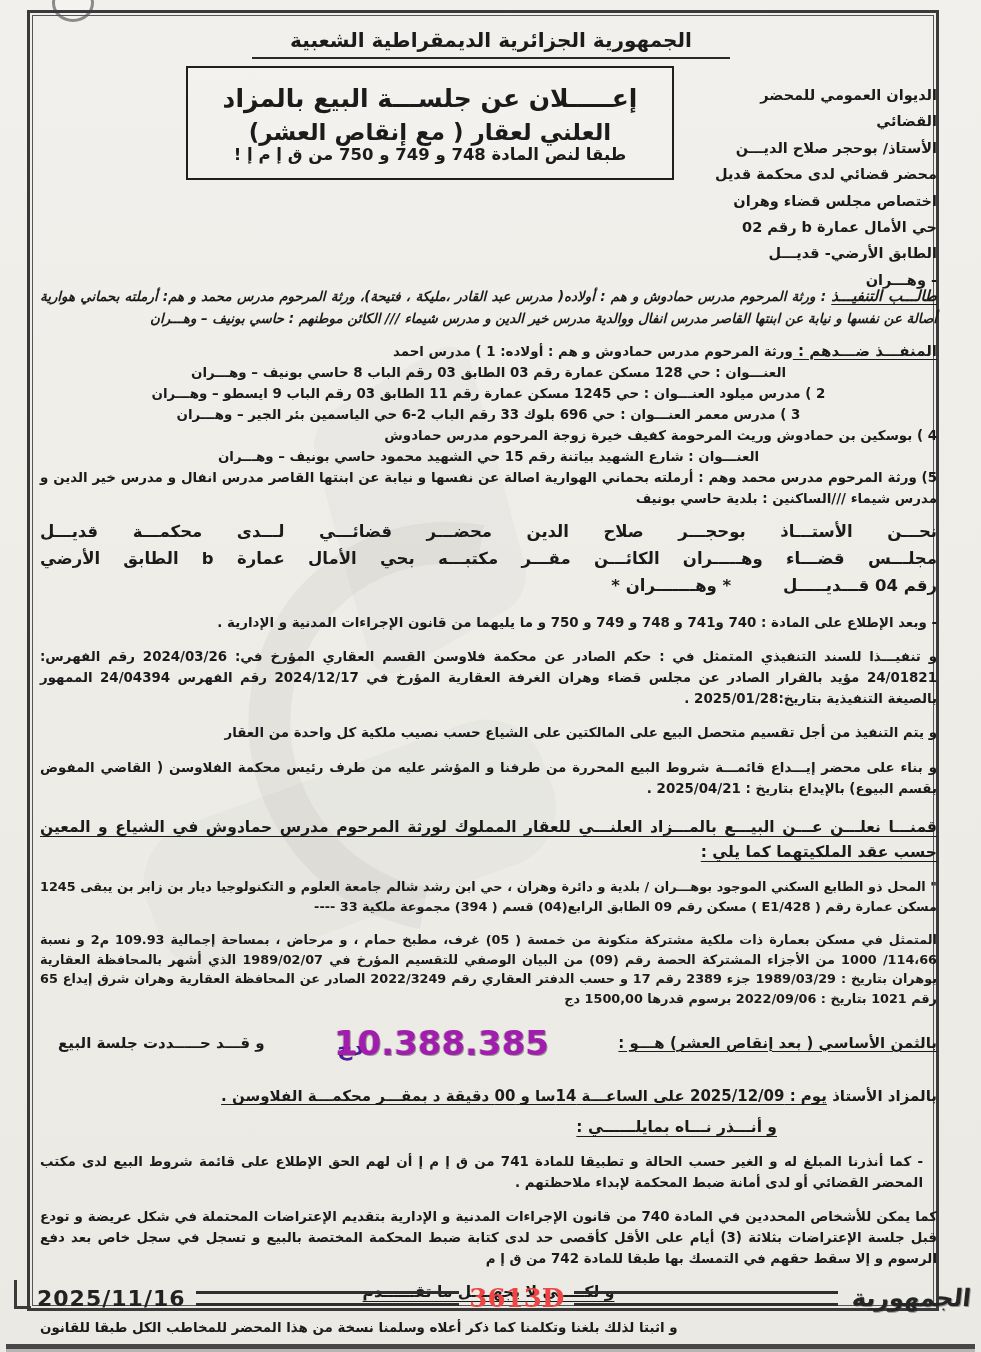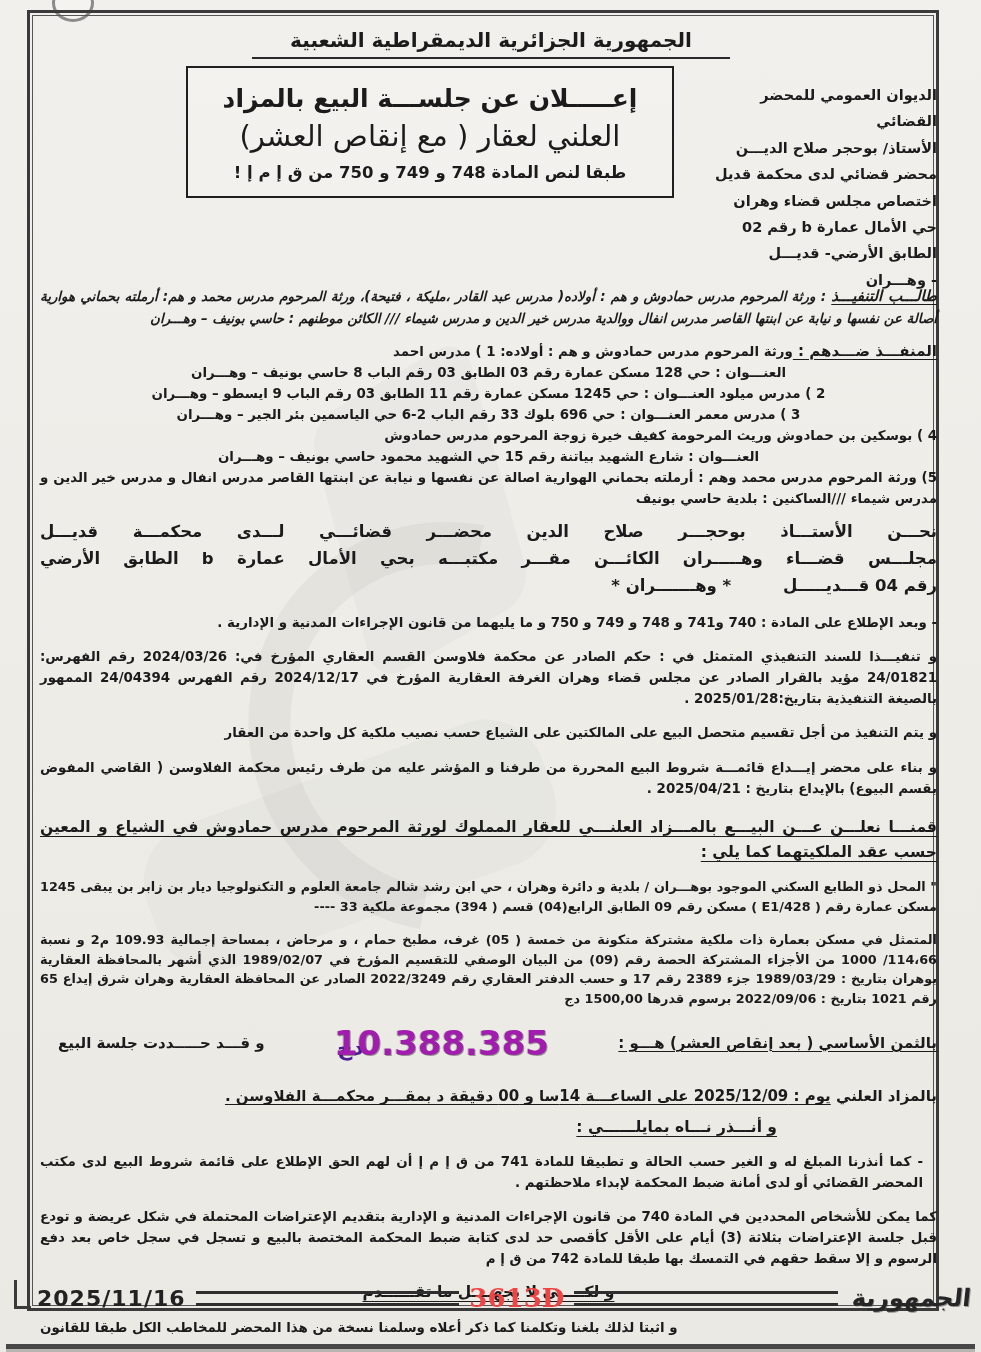--- a/index.html
+++ b/index.html
@@ -18,22 +18,22 @@
   }
 
   .office{position:absolute;top:82px;right:44px;width:238px;direction:rtl;text-align:right;
     font-size:14.5px;font-weight:700;line-height:1.82;}
 
   .title-box{
     position:absolute;top:66px;left:186px;width:468px;border:2.5px solid #1f1f1f;
     text-align:center;direction:rtl;padding:16px 8px 14px 8px;background:rgba(255,255,255,0.15);
   }
   .title-box .t1{font-size:25px;font-weight:700;letter-spacing:.5px;}
-  .title-box .t2{font-size:29px;font-weight:400;margin-top:6px;}
-  .title-box .t3{font-size:16.5px;font-weight:700;margin-top:10px;}
+  .title-box .t2{font-size:23px;font-weight:700;margin-top:6px;}
+  .title-box .t3{font-size:16.5px;font-weight:700;}
 
   .body-text{
     position:absolute;top:272px;right:44px;left:40px;direction:rtl;text-align:right;
     font-size:13.4px;font-weight:700;line-height:1.56;
   }
   .jst{text-align:justify;}
   .ctr{text-align:center;}
   .ul{text-decoration:underline;text-underline-offset:3px;}
   .lbl{font-size:15px;font-weight:800;text-decoration:underline;text-underline-offset:3px;}
   .p-executor{font-style:italic;margin-bottom:10px;}
@@ -143,21 +143,21 @@
 
   <div class="price-row">
     <span class="price-prefix">بالثمن الأساسي ( بعد إنقاص العشر) هـــو :</span>
     <span>
       <span class="price-amount">10.388.385</span>
       <span class="price-currency">دج</span>
     </span>
     <span class="price-suffix">و  قـــد  حـــــددت جلسة البيع</span>
   </div>
 
-  <p class="p-session"><span>بالمزاد العلني </span><span class="ul">يوم : 2025/12/09 على الساعـــة 14سا و 00 دقيقة د بمقـــر محكمـــة  الفلاوسن .</span></p>
+  <p class="p-session"><span>بالمزاد الأستاذ </span><span class="ul">يوم : 2025/12/09 على الساعـــة 14سا و 00 دقيقة د بمقـــر محكمـــة  الفلاوسن .</span></p>
 
   <div class="warning-title">و أنـــذر نـــاه بمايلــــــي :</div>
 
   <p class="p-warning1">- كما أنذرنا المبلغ له و الغير  حسب الحالة و تطبيقا للمادة 741 من ق إ م إ أن لهم الحق الإطلاع على قائمة شروط البيع  لدى مكتب المحضر القضائي أو لدى أمانة ضبط المحكمة لإبداء ملاحظتهم .</p>
 
   <p class="p-warning2">كما يمكن للأشخاص المحددين في المادة 740 من قانون الإجراءات المدنية و الإدارية بتقديم  الإعتراضات المحتملة  في شكل عريضة و تودع قبل جلسة الإعتراضات بثلاثة (3) أيام على الأقل كأقصى حد  لدى كتابة ضبط المحكمة المختصة بالبيع و تسجل في سجل خاص بعد دفع الرسوم و إلا سقط حقهم في التمسك بها طبقا للمادة 742 من ق إ م</p>
 
   <div class="closing1">و لكـــــي لا يجهــــل ما تقــــــدم</div>
 
   <p class="closing2">و اثبتا لذلك بلغنا وتكلمنا كما ذكر أعلاه وسلمنا نسخة من هذا المحضر للمخاطب الكل طبقا للقانون</p>

